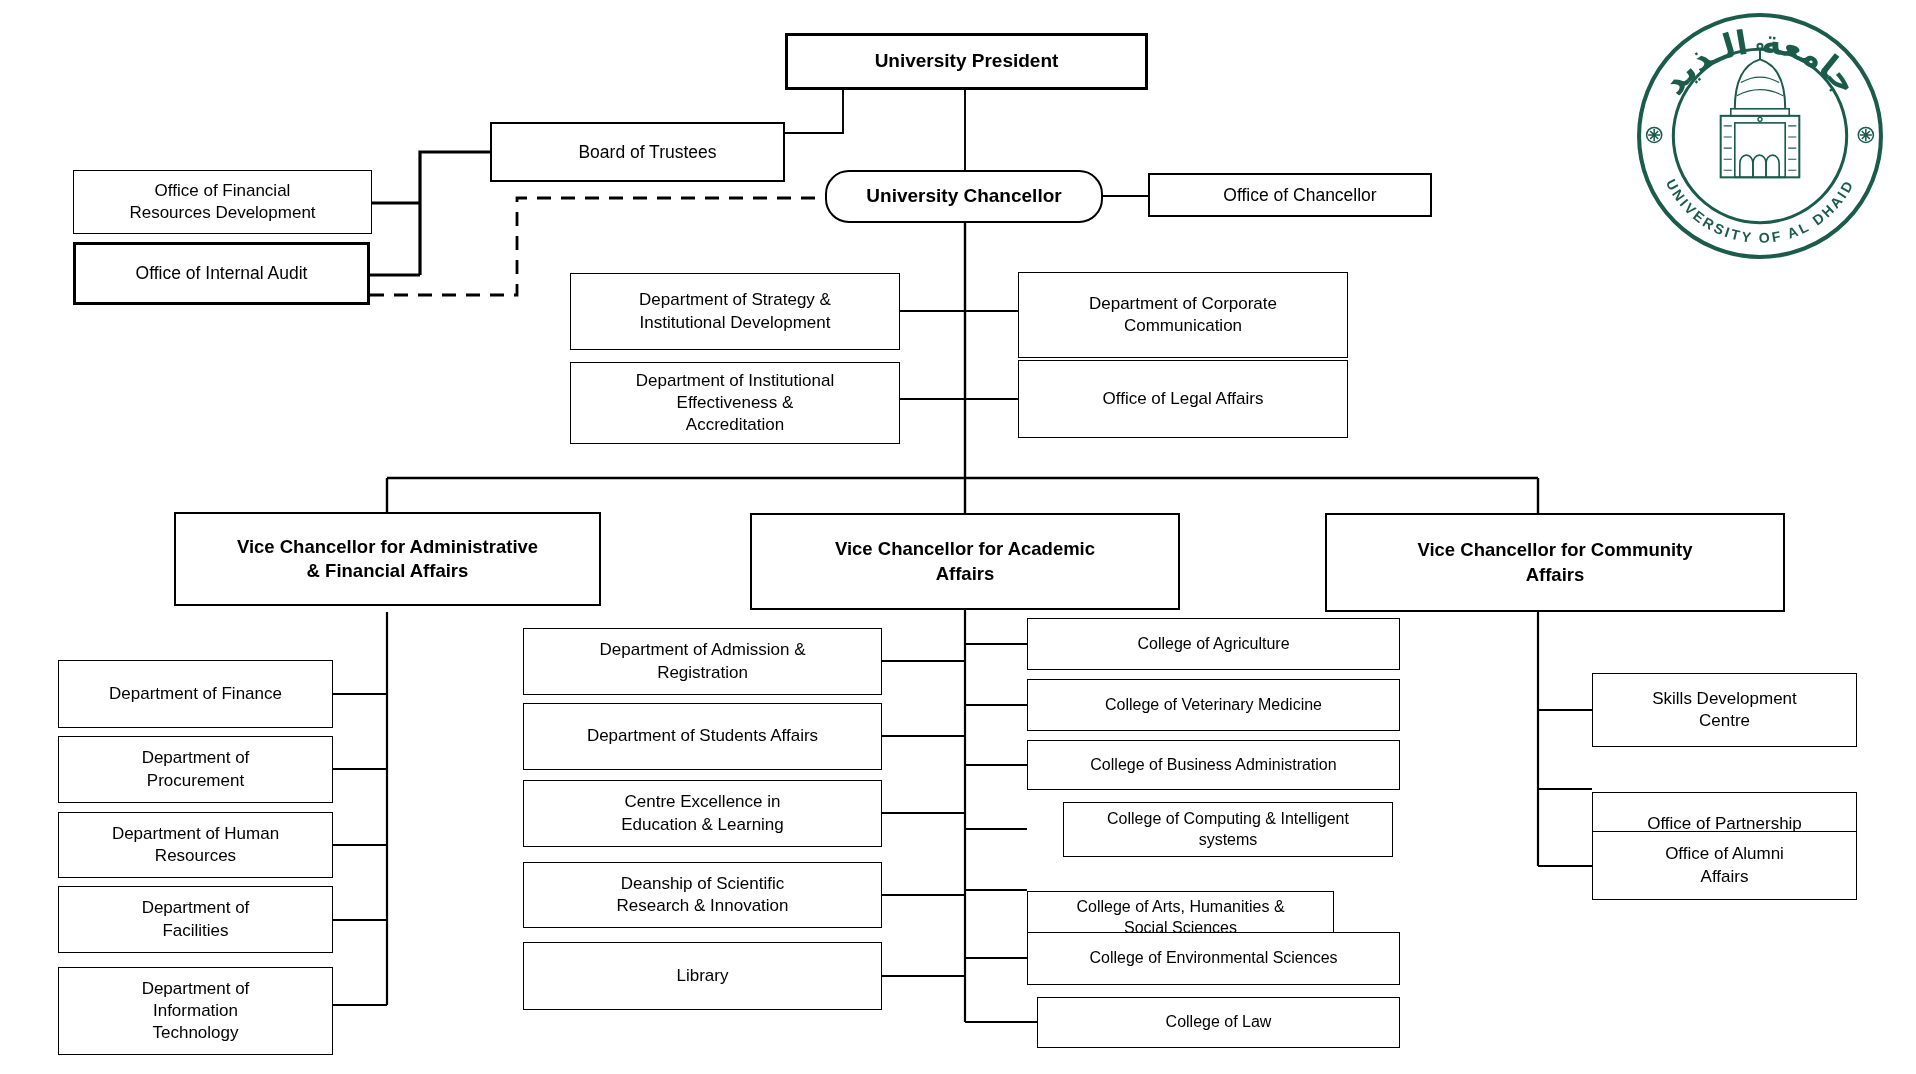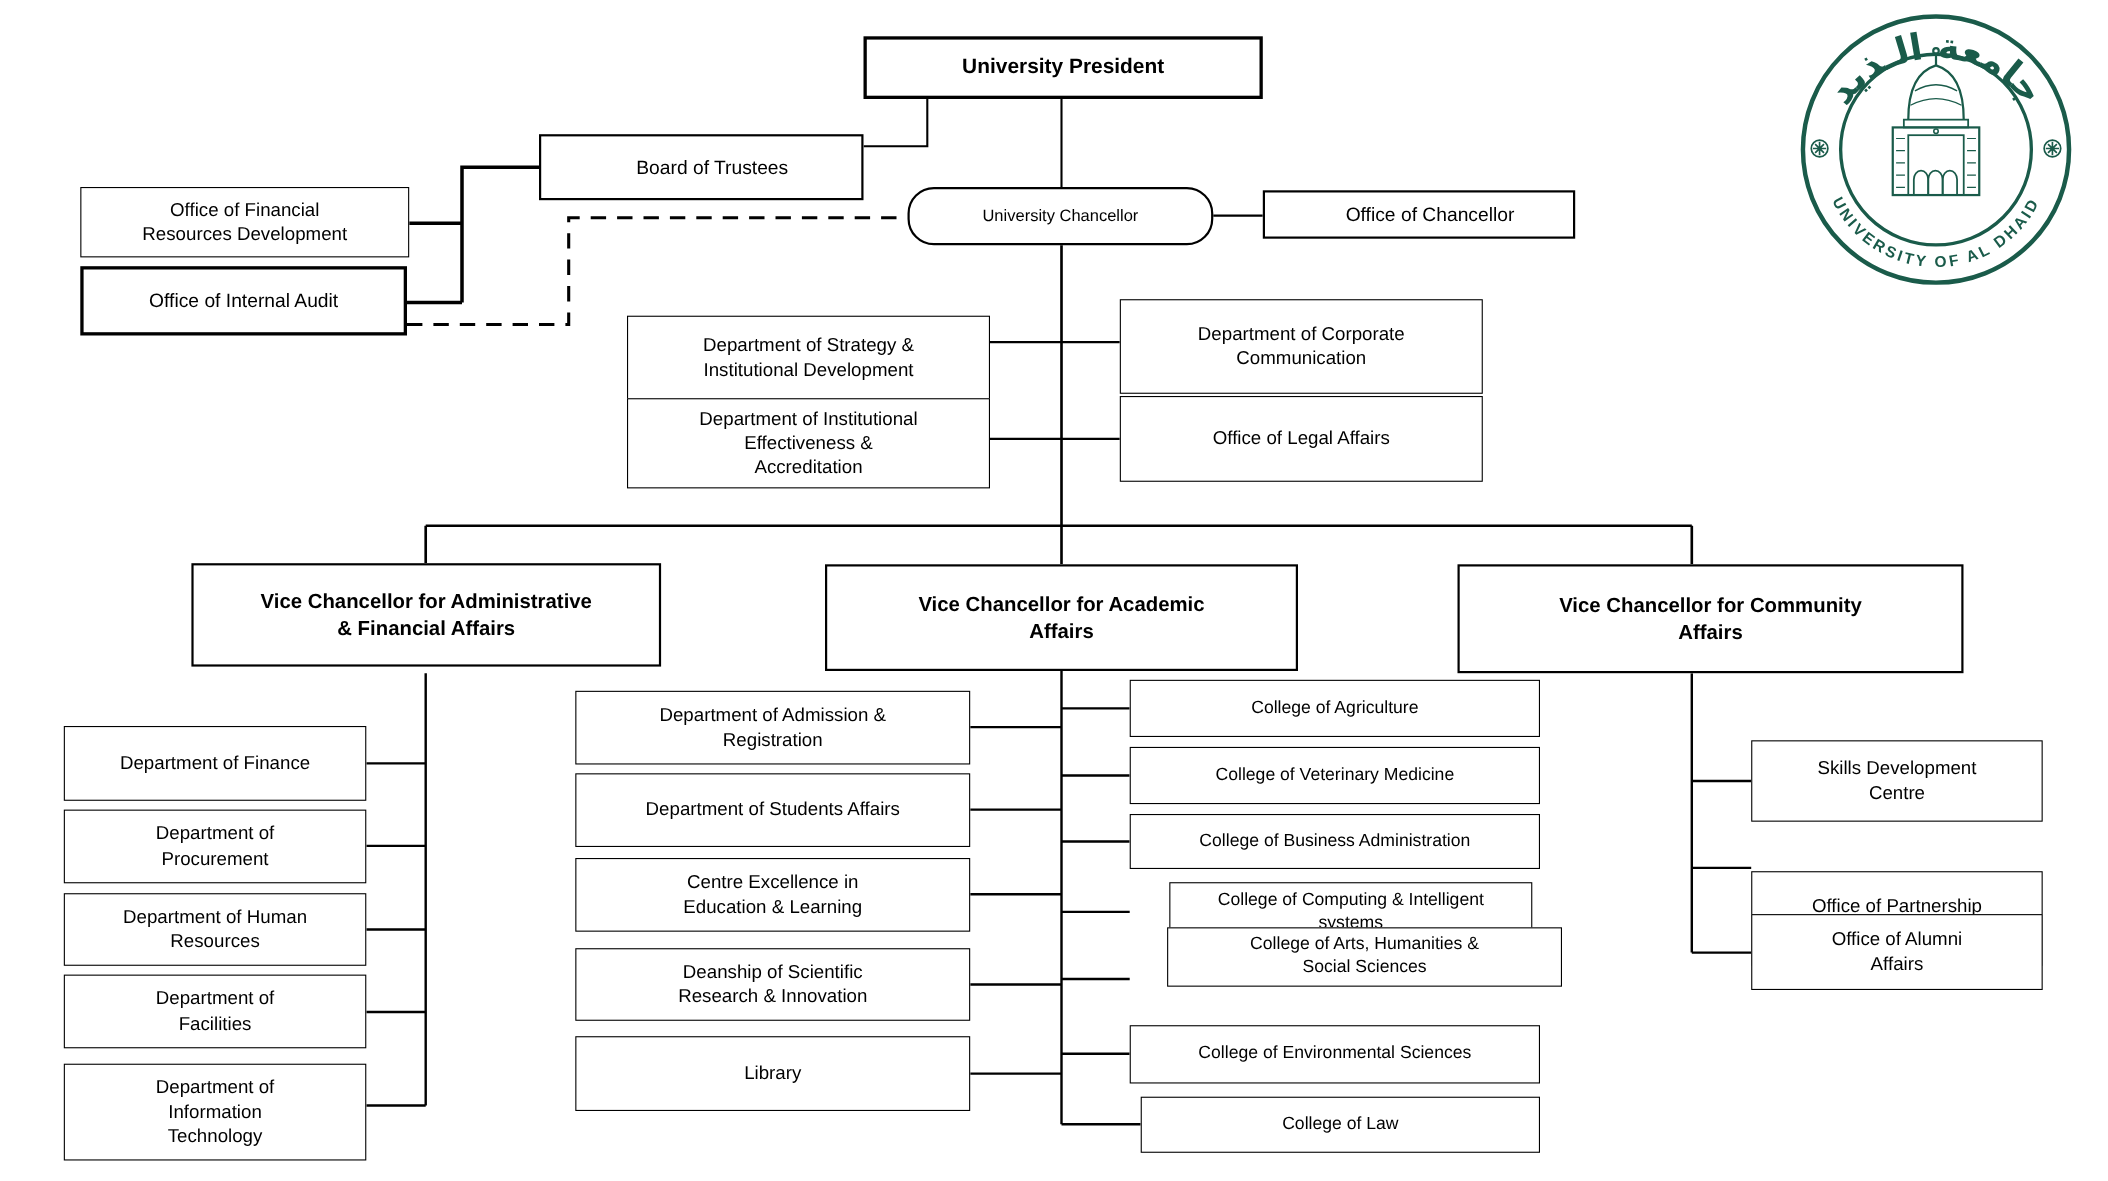--- a/index.html
+++ b/index.html
@@ -7,21 +7,21 @@
     position:relative;width:1916px;height:1074px;background:#ffffff;overflow:hidden;
     font-family:"Liberation Sans",sans-serif;
   }
   .lines{position:absolute;left:0;top:0;pointer-events:none;}
   .node{
     position:absolute;box-sizing:border-box;background:#fff;border:1.6px solid #000;
     display:flex;align-items:center;justify-content:center;text-align:center;
     white-space:pre-line;color:#000;font-size:17px;line-height:1.3;padding:2px 6px;
   }
   .node.root {border-width:3.5px;font-weight:700;font-size:19px;}
-  .node.exec {border-width:2.5px;font-weight:400;font-size:15px;border-radius:24px;}
+  .node.exec {border-width:2.5px;font-weight:700;font-size:19px;border-radius:24px;}
   .node.audit{border-width:3.5px;font-size:17.5px;}
   .node.board{border-width:2px;font-size:17.5px;padding-left:26px;}
   .node.vc   {border-width:2.5px;font-weight:700;font-size:18.5px;}
   .node.college{font-size:16px;}
   .logo{position:absolute;left:1634px;top:10px;}
   .logo-en{font-family:"Liberation Sans",sans-serif;font-weight:700;font-size:14px;letter-spacing:2.6px;}
   .logo-ar{font-family:"DejaVu Sans",sans-serif;font-weight:700;font-size:33px;}
 </style>
 </head>
 <body>
@@ -52,21 +52,21 @@
   </svg>
 
   <div>
       <div class="node root" style="left: 785px; top: 33px; width: 363px; height: 57px;"><span>University President</span></div>
       <div class="node board" style="left: 490px; top: 122px; width: 295px; height: 60px;"><span>Board of Trustees</span></div>
       <div class="node dept" style="left: 73px; top: 170px; width: 299px; height: 64px;"><span>Office of Financial
 Resources Development</span></div>
       <div class="node audit" style="left: 73px; top: 242px; width: 297px; height: 63px;"><span>Office of Internal Audit</span></div>
       <div class="node exec" style="left: 825px; top: 170px; width: 278px; height: 53px;"><span>University Chancellor</span></div>
       <div class="node board" style="left: 1148px; top: 173px; width: 284px; height: 44px;"><span>Office of Chancellor</span></div>
-      <div class="node dept" style="left: 570px; top: 287px; width: 330px; height: 77px;"><span>Department of Strategy &amp;
+      <div class="node dept" style="left: 570px; top: 273px; width: 330px; height: 77px;"><span>Department of Strategy &amp;
 Institutional Development</span></div>
       <div class="node dept" style="left: 1018px; top: 272px; width: 330px; height: 86px;"><span>Department of Corporate
 Communication</span></div>
       <div class="node dept" style="left: 570px; top: 362px; width: 330px; height: 82px;"><span>Department of Institutional
 Effectiveness &amp;
 Accreditation</span></div>
       <div class="node dept" style="left: 1018px; top: 360px; width: 330px; height: 78px;"><span>Office of Legal Affairs</span></div>
       <div class="node vc" style="left: 174px; top: 512px; width: 427px; height: 94px;"><span>Vice Chancellor for Administrative
 &amp; Financial Affairs</span></div>
       <div class="node vc" style="left: 750px; top: 513px; width: 430px; height: 97px;"><span>Vice Chancellor for Academic
@@ -89,21 +89,21 @@
       <div class="node dept" style="left: 523px; top: 780px; width: 359px; height: 67px;"><span>Centre Excellence in
 Education &amp; Learning</span></div>
       <div class="node dept" style="left: 523px; top: 862px; width: 359px; height: 66px;"><span>Deanship of Scientific
 Research &amp; Innovation</span></div>
       <div class="node dept" style="left: 523px; top: 942px; width: 359px; height: 68px;"><span>Library</span></div>
       <div class="node college" style="left: 1027px; top: 618px; width: 373px; height: 52px;"><span>College of Agriculture</span></div>
       <div class="node college" style="left: 1027px; top: 679px; width: 373px; height: 52px;"><span>College of Veterinary Medicine</span></div>
       <div class="node college" style="left: 1027px; top: 740px; width: 373px; height: 50px;"><span>College of Business Administration</span></div>
       <div class="node college" style="left: 1063px; top: 802px; width: 330px; height: 55px;"><span>College of Computing &amp; Intelligent
 systems</span></div>
-      <div class="node college" style="left: 1027px; top: 843px; width: 359px; height: 54px; margin-left: 34px;"><span>College of Arts, Humanities &amp;
+      <div class="node college" style="left: 1027px; top: 891px; width: 307px; height: 54px;"><span>College of Arts, Humanities &amp;
 Social Sciences</span></div>
       <div class="node college" style="left: 1027px; top: 932px; width: 373px; height: 53px;"><span>College of Environmental Sciences</span></div>
       <div class="node college" style="left: 1037px; top: 997px; width: 363px; height: 51px;"><span>College of Law</span></div>
       <div class="node dept" style="left: 1592px; top: 673px; width: 265px; height: 74px;"><span>Skills Development
 Centre</span></div>
       <div class="node dept" style="left: 1592px; top: 756px; width: 265px; height: 86px; margin-top: 36px;"><span>Office of Partnership
 Development</span></div>
       <div class="node dept" style="left: 1592px; top: 831px; width: 265px; height: 69px;"><span>Office of Alumni
 Affairs</span></div>
     </div>

